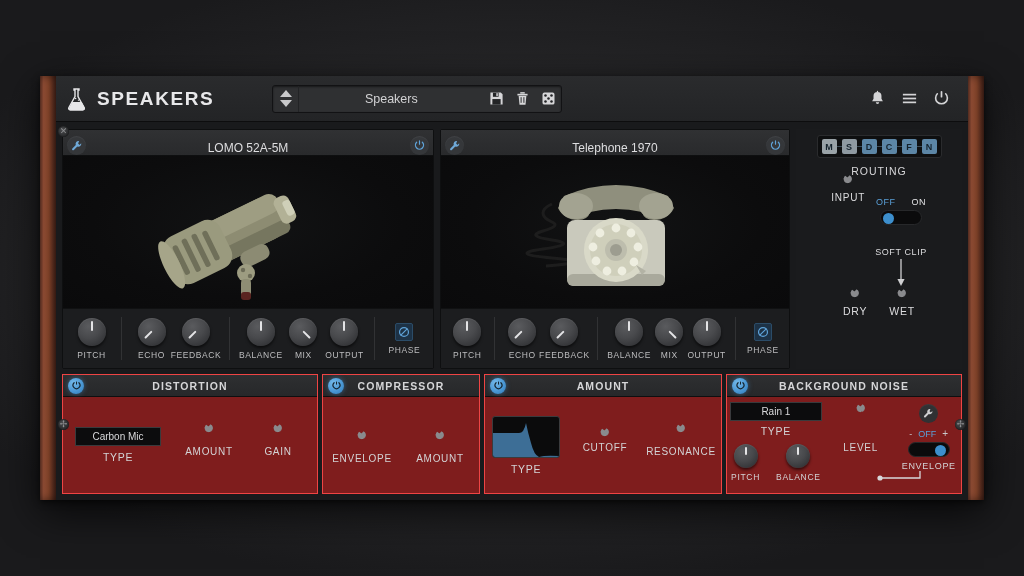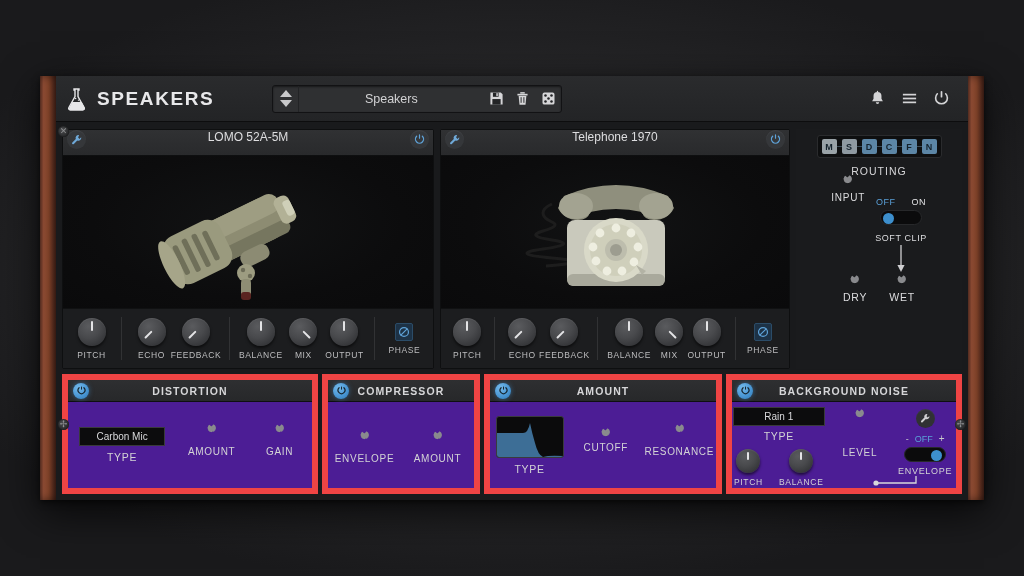--- a/index.html
+++ b/index.html
@@ -112,21 +112,21 @@
     display: flex; flex-direction: column;
     min-width: 0;
   }
   #module-1 { width: 372px; flex: none; }
   #module-2 { width: 350px; flex: none; }
 
   .mod-head {
     height: 26px; flex: none;
     background: linear-gradient(180deg,#303133 0%,#292a2c 100%);
     border-bottom: 1px solid #0e0f10;
-    display: flex; align-items: flex-start;
+    display: flex; align-items: flex-end;
     padding: 0 4px;
     position: relative;
   }
   .mod-title {
     flex: 1 1 auto; text-align: center;
     color: #dedee0; font-size: 12px;
   }
   .circ-btn {
     width: 19px; height: 19px; flex: none;
     border-radius: 50%;
@@ -238,37 +238,37 @@
     border-radius: 8px;
     background: #0b0b0c;
     border: 1px solid #27282a;
     position: relative;
   }
   #sc-toggle .knobdot {
     position: absolute; left: 2px; top: 1.5px;
     width: 11px; height: 11px; border-radius: 50%;
     background: #3d8fcd;
   }
-  #sc-label { margin-top: 8px; color: #dcdcde; font-size: 9px; letter-spacing: .6px; }
+  #sc-label { margin-top: 22px; color: #dcdcde; font-size: 9px; letter-spacing: .6px; }
   #sc-arrow { margin-top: 2px; }
 
   #rt-bot { display: flex; gap: 22px; margin-top: 6px; }
   .rt-knobcell { display: flex; flex-direction: column; align-items: center; }
   .rt-knobcell .lbl { margin-top: 6px; color: #dcdcde; font-size: 10.5px; letter-spacing: .8px; }
 
   
   #lower {
     height: 131px; flex: none;
     display: flex;
     padding: 5px 6px 6px 6px;
     gap: 4px;
   }
   .fx {
-    background: #4c1d95;
-    border: 6px solid #ef4444;
+    background: #7f1d1d;
+    border: 1px solid #ef4444;
     display: flex; flex-direction: column;
     min-width: 0;
   }
   #fx-distortion { width: 256px; flex: none; }
   #fx-compressor { width: 158px; flex: none; gap: 14px; }
   #fx-filter     { width: 238px; flex: none; }
   #fx-noise      { flex: 1 1 auto; }
 
   .fx-head {
     height: 22px; flex: none;

